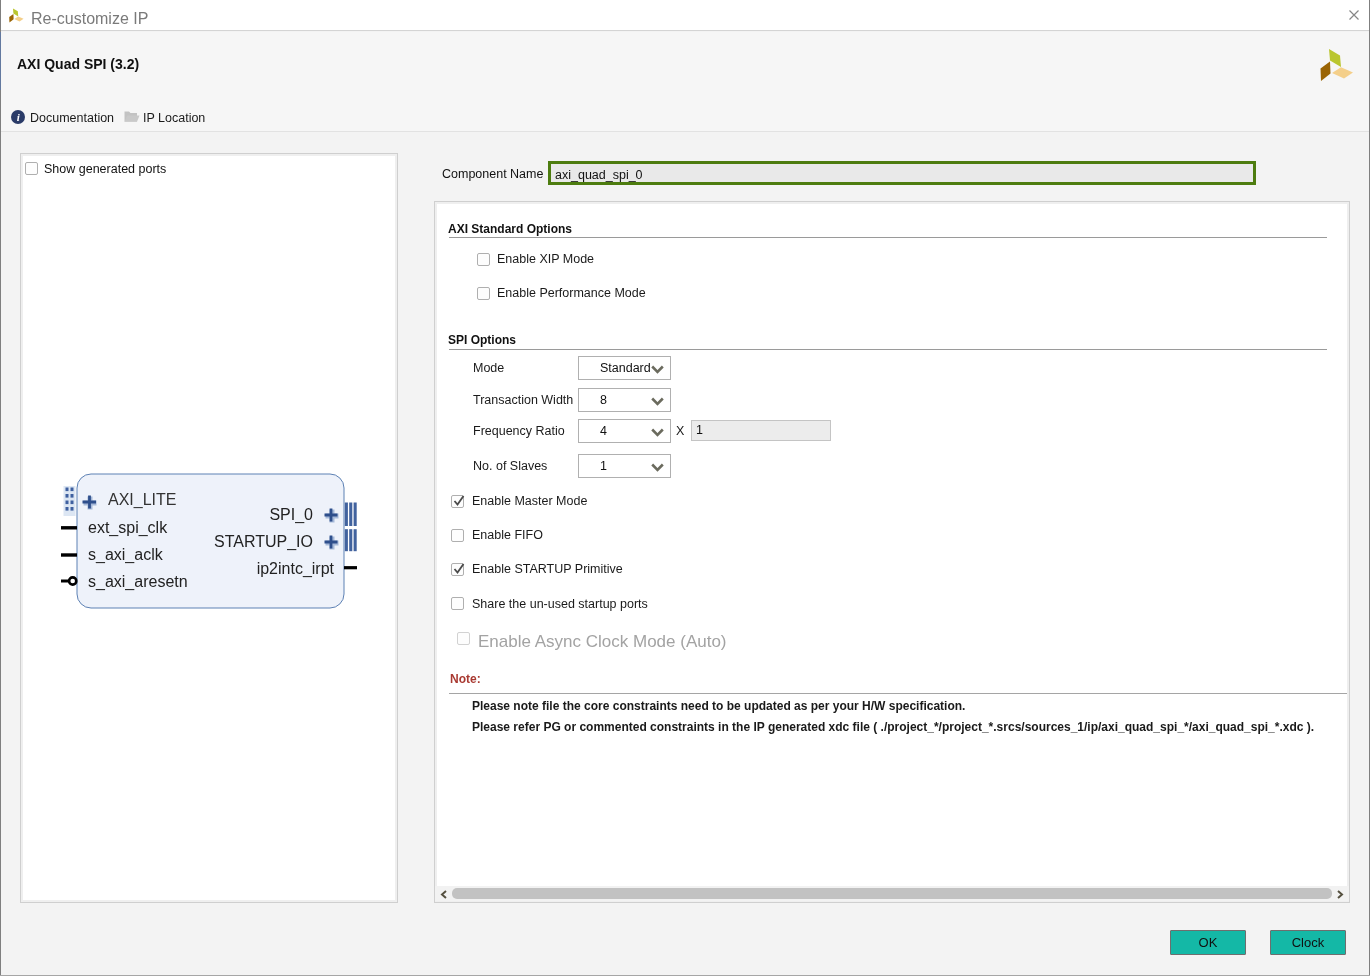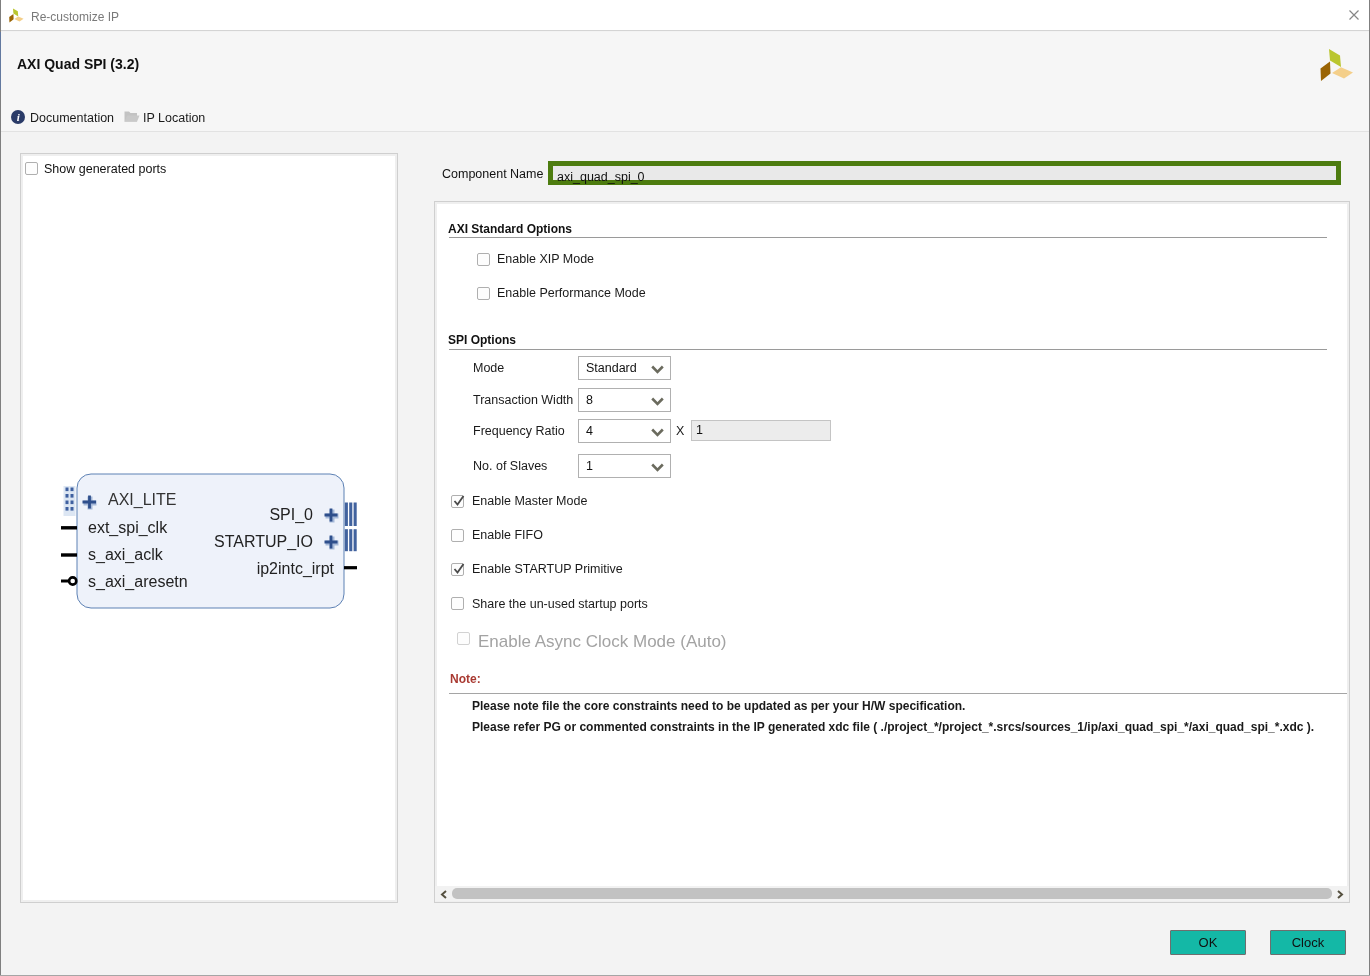--- a/index.html
+++ b/index.html
@@ -1,39 +1,39 @@
 <!DOCTYPE html>
 <html><head>
 <meta charset="utf-8">
 <style>
 * { margin:0; padding:0; box-sizing:border-box; }
 html,body { width:1370px; height:976px; }
 body { position:relative; font-family:"Liberation Sans", sans-serif; background:#f3f3f3; overflow:hidden; }
 .abs { position:absolute; }
 
 #titlebar { left:0; top:0; width:1370px; height:31px; background:#ffffff; border-bottom:1px solid #d4d4d4; }
-#title-text { left:31px; top:10px; font-size:12px; color:#7a7a7a; letter-spacing:0px; }
+#title-text { left:31px; top:10px; font-size:16px; color:#7a7a7a; letter-spacing:0px; }
 
 #header { left:0; top:32px; width:1370px; height:100px; background:#f6f6f6; border-bottom:1px solid #e2e2e2; }
 #ipname { left:17px; top:56px; font-size:14px; font-weight:bold; color:#111; }
 #doc-label { left:30px; top:111px; font-size:12.5px; color:#1a1a1a; }
 #iploc-label { left:143px; top:111px; font-size:12.5px; color:#1a1a1a; }
 
 #lpanel { left:20px; top:153px; width:378px; height:750px; background:#fff; border:1px solid #cfcfcf; box-shadow: inset 0 0 0 2px #efefef; }
 .cb { position:absolute; width:13px; height:13px; background:#fdfdfd; border:1px solid #afafaf; border-radius:2px; }
 #sdp-label { left:44px; top:161.5px; font-size:12.5px; color:#111; }
 
 #cn-label { left:442px; top:167px; font-size:12.5px; color:#111; }
-#cn-field { left:548px; top:160.5px; width:793px; height:24px; background:#e9e9e9; border:5px solid #4d7c0f; font-size:12.5px; color:#111; line-height:22px; padding-left:4px; }
+#cn-field { left:548px; top:160.5px; width:708px; height:24px; background:#e9e9e9; border:3px solid #4d7c0f; font-size:12.5px; color:#111; line-height:22px; padding-left:4px; }
 
 #opanel { left:434px; top:201px; width:916px; height:702px; background:#fff; border:1px solid #cfcfcf; box-shadow: inset 0 0 0 2px #efefef; }
 .sechead { position:absolute; font-size:12px; font-weight:bold; color:#111; }
 .sechr { position:absolute; height:1px; background:#9a9a9a; }
 .lbl { position:absolute; font-size:12.5px; color:#1a1a1a; }
-.dd { position:absolute; width:93px; height:24px; background:#fff; border:1px solid #b0b0b0; font-size:12.5px; color:#111; line-height:22px; padding-left:7px; }
+.dd { position:absolute; width:93px; height:24px; background:#fff; border:1px solid #b0b0b0; font-size:12.5px; color:#111; line-height:22px; padding-left:21px; }
 .chev { position:absolute; }
 
 #note-t { left:450px; top:672px; font-size:12px; font-weight:bold; color:#a93a32; }
 .noteline { position:absolute; font-size:12px; font-weight:bold; color:#1a1a1a; }
 
 #hsb { left:435px; top:886px; width:914px; height:15px; background:#f2f2f2; }
 #hsb-thumb { left:452px; top:888px; width:880px; height:11px; background:#c2c2c2; border-radius:5px; }
 
 .btn { position:absolute; width:76px; height:25px; background:#14b8a6; border:1px solid #6e6e6e; font-size:13px; color:#111; text-align:center; line-height:23px; border-radius:1px; }
 

